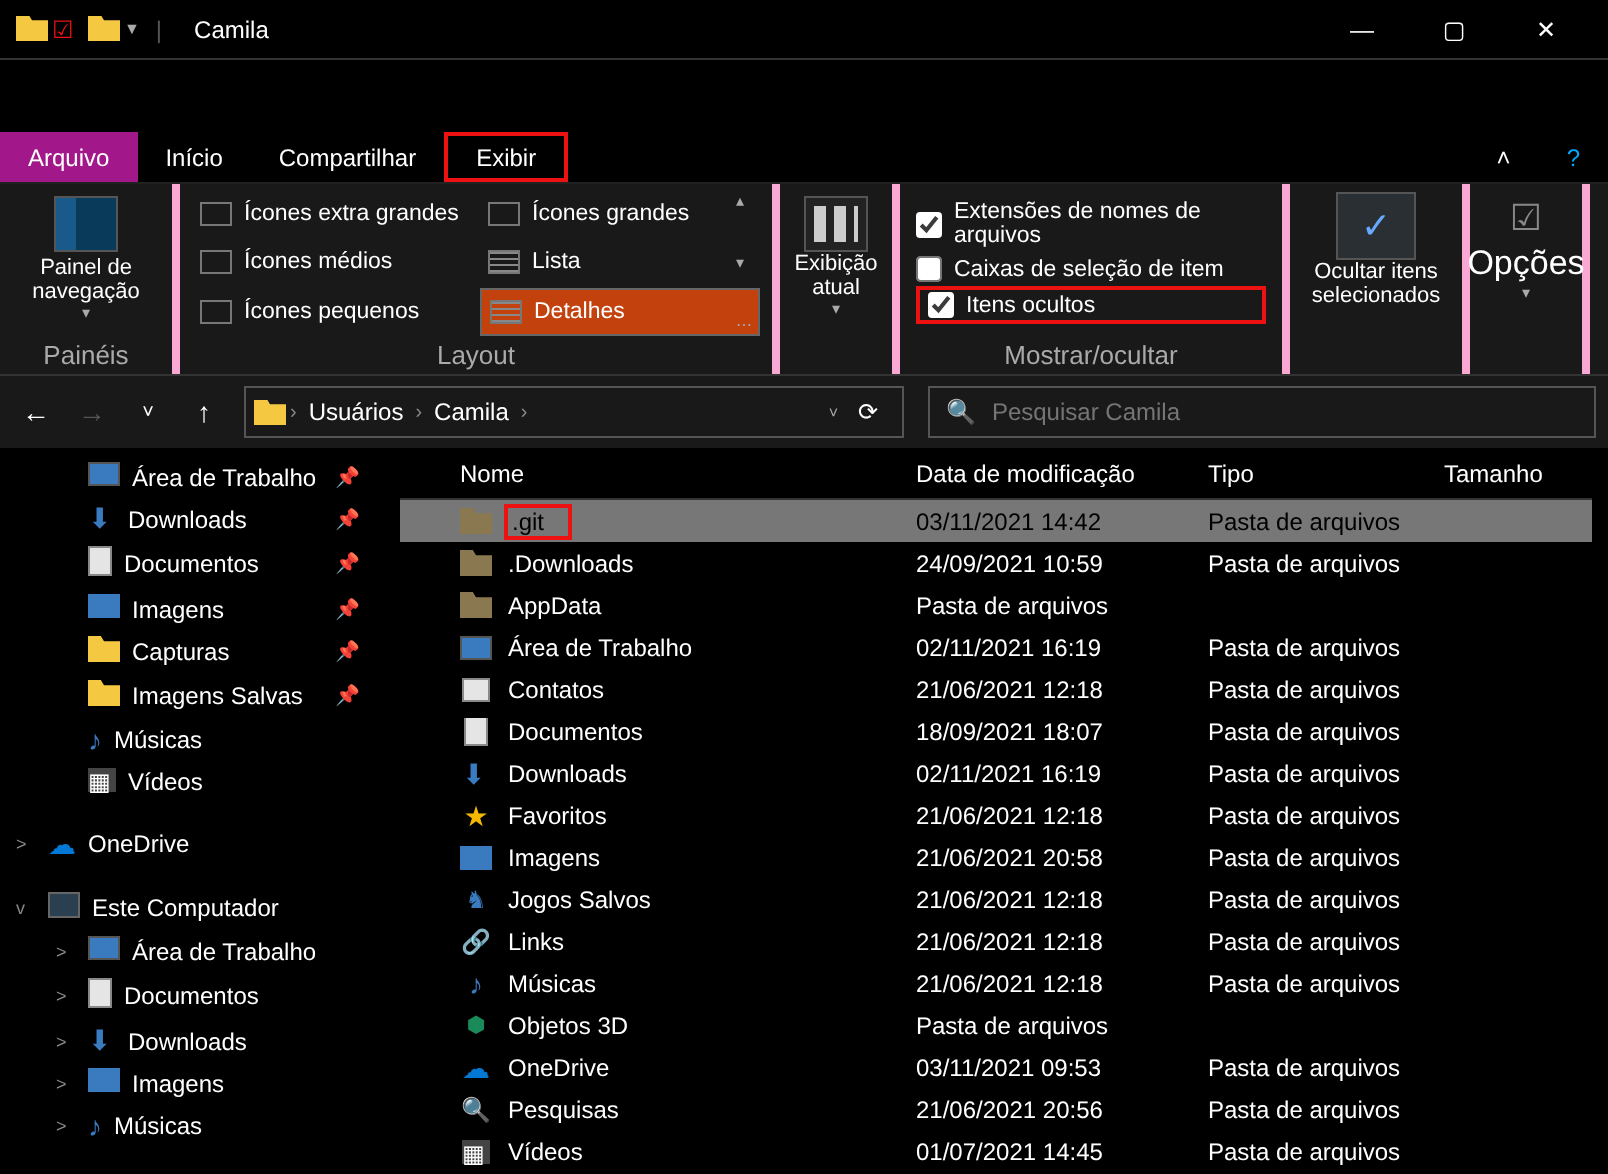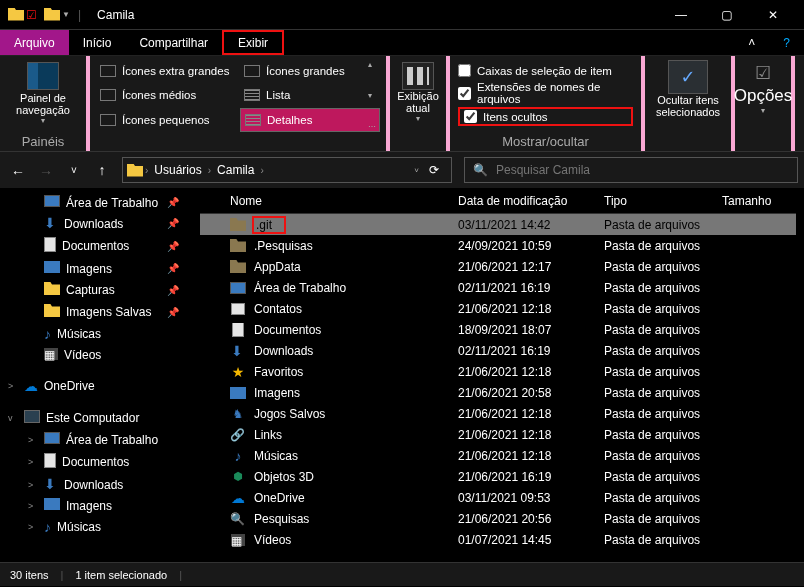--- a/index.html
+++ b/index.html
@@ -4,37 +4,37 @@
 <style>
 * { margin: 0; padding: 0; box-sizing: border-box; font-family: "Segoe UI", sans-serif; }
 body { background: #000; color: #fff; width: 804px; height: 587px; overflow: hidden; font-size: 12px; }
 
 .titlebar { height: 30px; background: #000; display: flex; align-items: center; padding: 0 8px; border-bottom: 1px solid #333; }
 .titlebar .icons-left { display: flex; gap: 4px; align-items: center; }
 .titlebar .title { margin-left: 12px; flex: 1; }
 .titlebar .win-controls { display: flex; gap: 0; }
 .titlebar .win-btn { width: 46px; height: 30px; display: flex; align-items: center; justify-content: center; cursor: pointer; }
 
-.menubar { height: 26px; background: #000; display: flex; align-items: center; border-bottom: 1px solid #222; position: relative; }
+.menubar { height: 26px; background: #000; display: flex; align-items: center; border-bottom: 1px solid #222; position: relative; margin-top: 36px; }
 .menu-item { padding: 0 14px; height: 100%; display: flex; align-items: center; cursor: pointer; font-size: 12px; }
 .menu-arquivo { background: #a2178a; color: #fff; }
 .menu-exibir { border: 2px solid #e11; }
 .menu-help { margin-left: auto; display: flex; }
 
 .ribbon { height: 96px; background: #191919; display: flex; border-bottom: 1px solid #333; }
 .ribbon-group { border-right: 4px solid #f9a8d4; padding: 4px 8px; display: flex; flex-direction: column; position: relative; }
 .ribbon-group-label { position: absolute; bottom: 2px; left: 0; right: 0; text-align: center; font-size: 13px; color: #aaa; }
 .panel-nav { width: 90px; align-items: center; justify-content: flex-start; text-align: center; padding-top: 6px; }
 .panel-nav .big-icon { width: 32px; height: 28px; border: 1px solid #555; background: #0a3a5a; margin-bottom: 2px; position: relative; }
 .panel-nav .big-icon::before { content: ""; position: absolute; left: 0; top: 0; bottom: 0; width: 10px; background: #1a5a8a; }
 
 .layout-group { width: 300px; padding: 4px 6px 18px 6px; }
 .layout-grid { display: grid; grid-template-columns: 1fr 1fr; gap: 2px 4px; height: 72px; }
 .layout-item { display: flex; align-items: center; gap: 6px; padding: 1px 4px; font-size: 11.5px; cursor: pointer; }
-.layout-item.selected { background: #be185d; border: 1px solid #666; }
+.layout-item.selected { background: #c2410c; border: 1px solid #666; }
 .mini-icon { width: 16px; height: 12px; border: 1px solid #777; display: inline-block; }
 .mini-icon.stripes { background: repeating-linear-gradient(to bottom, #888 0, #888 1px, transparent 1px, transparent 3px); }
 .scroll-arrows { position: absolute; right: 4px; top: 4px; bottom: 20px; width: 14px; display: flex; flex-direction: column; justify-content: space-between; color: #aaa; font-size: 8px; }
 
 .current-view { width: 60px; align-items: center; justify-content: flex-start; padding-top: 6px; text-align: center; }
 .current-view .cv-icon { width: 32px; height: 28px; background: #222; border: 1px solid #555; position: relative; }
 .cv-stack { position: absolute; inset: 4px; background: repeating-linear-gradient(to right, #ccc 0, #ccc 6px, transparent 6px, transparent 10px); }
 
 .show-hide { width: 195px; padding: 6px 8px 18px; }
 .checkbox-row { display: flex; align-items: center; gap: 6px; font-size: 11.5px; padding: 2px 0; cursor: pointer; }
@@ -172,38 +172,39 @@
         <div class="layout-item selected">
           <span class="mini-icon stripes"></span>
           <span>Detalhes</span>
         </div>
       </div>
     <div class="scroll-arrows">
         <span>▴</span>
         <span>▾</span>
         <span>⋯</span>
       </div>
+    <div class="ribbon-group-label">Layout</div>
   </div>
 
   <div class="ribbon-group current-view">
     <div class="cv-icon">
         <div class="cv-stack"></div>
       </div>
     <div style="font-size:11px">Exibição atual</div>
     <span class="chev-down">▾</span>
   </div>
 
   <div class="ribbon-group show-hide">
     <label class="checkbox-row">
+        <input type="checkbox" checked="" style="">
+        <span>Extensões de nomes de arquivos</span>
+      </label>
+    <label class="checkbox-row">
         <input type="checkbox" style="">
         <span>Caixas de seleção de item</span>
-      </label>
-    <label class="checkbox-row">
-        <input type="checkbox" checked="" style="">
-        <span>Extensões de nomes de arquivos</span>
       </label>
     <label class="checkbox-row itens-ocultos">
         <input type="checkbox" checked="" style="">
         <span>Itens ocultos</span>
       </label>
     <div class="ribbon-group-label">Mostrar/ocultar</div>
   </div>
 
   <div class="ribbon-group ocultar-group">
     <div class="ocultar-icon"></div>
@@ -334,34 +335,33 @@
           </div>
           <div class="cell cell-date">03/11/2021 14:42</div>
           <div class="cell cell-type">Pasta de arquivos</div>
           <div class="cell cell-size"></div>
         </div>
         <div class="row">
           <div class="cell cell-name">
             <span class="ricon">
               <span class="folder-icon dark"></span>
             </span>
-            <span>.Pesquisas</span>
+            <span>.Downloads</span>
           </div>
           <div class="cell cell-date">24/09/2021 10:59</div>
           <div class="cell cell-type">Pasta de arquivos</div>
           <div class="cell cell-size"></div>
         </div>
         <div class="row">
           <div class="cell cell-name">
             <span class="ricon">
               <span class="folder-icon dark"></span>
             </span>
             <span>AppData</span>
           </div>
-          <div class="cell cell-date">21/06/2021 12:17</div>
           <div class="cell cell-type">Pasta de arquivos</div>
           <div class="cell cell-size"></div>
         </div>
         <div class="row">
           <div class="cell cell-name">
             <span class="ricon">
               <span class="desktop-icon"></span>
             </span>
             <span>Área de Trabalho</span>
           </div>
@@ -457,21 +457,20 @@
           <div class="cell cell-type">Pasta de arquivos</div>
           <div class="cell cell-size"></div>
         </div>
         <div class="row">
           <div class="cell cell-name">
             <span class="ricon">
               <span class="cube-ico">⬢</span>
             </span>
             <span>Objetos 3D</span>
           </div>
-          <div class="cell cell-date">21/06/2021 16:19</div>
           <div class="cell cell-type">Pasta de arquivos</div>
           <div class="cell cell-size"></div>
         </div>
         <div class="row">
           <div class="cell cell-name">
             <span class="ricon">
               <span class="cloud-icon">☁</span>
             </span>
             <span>OneDrive</span>
           </div>

